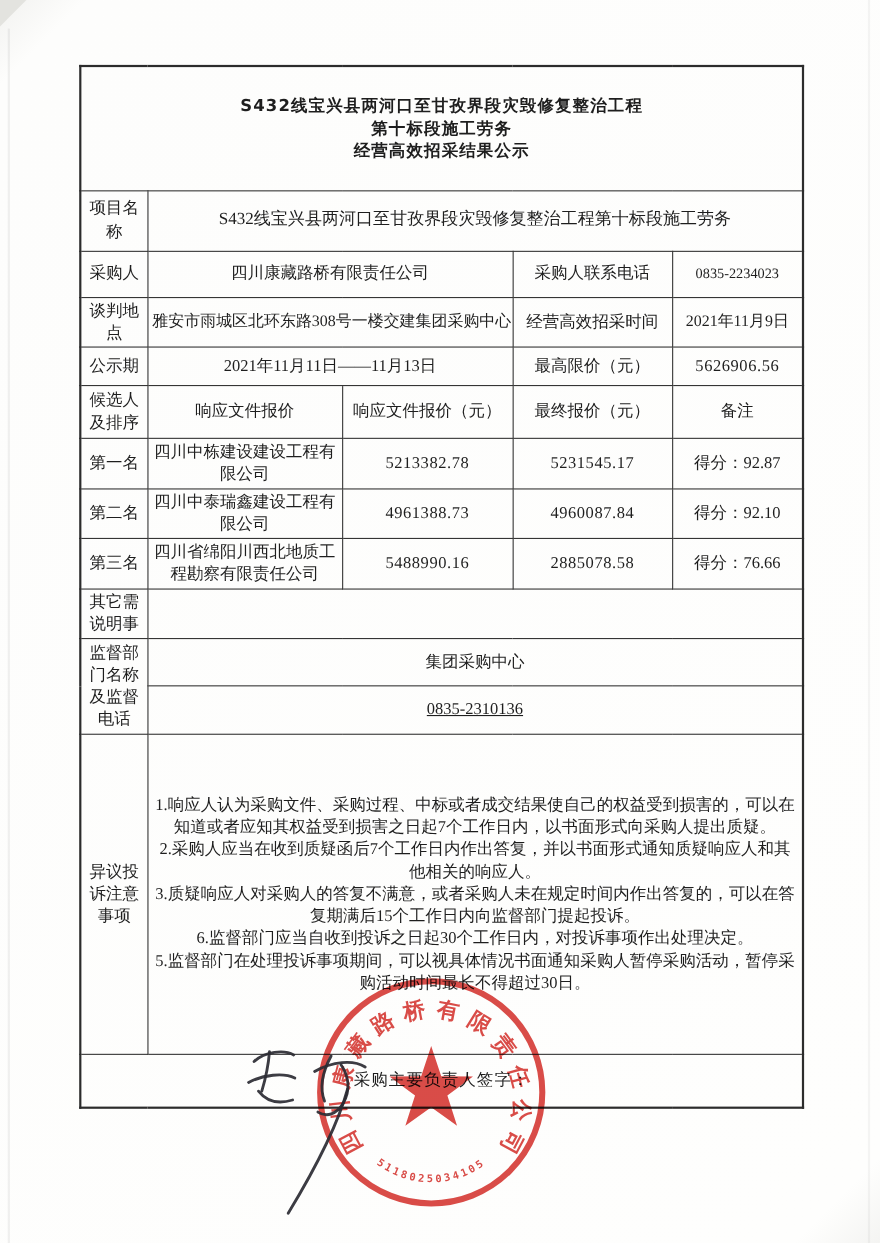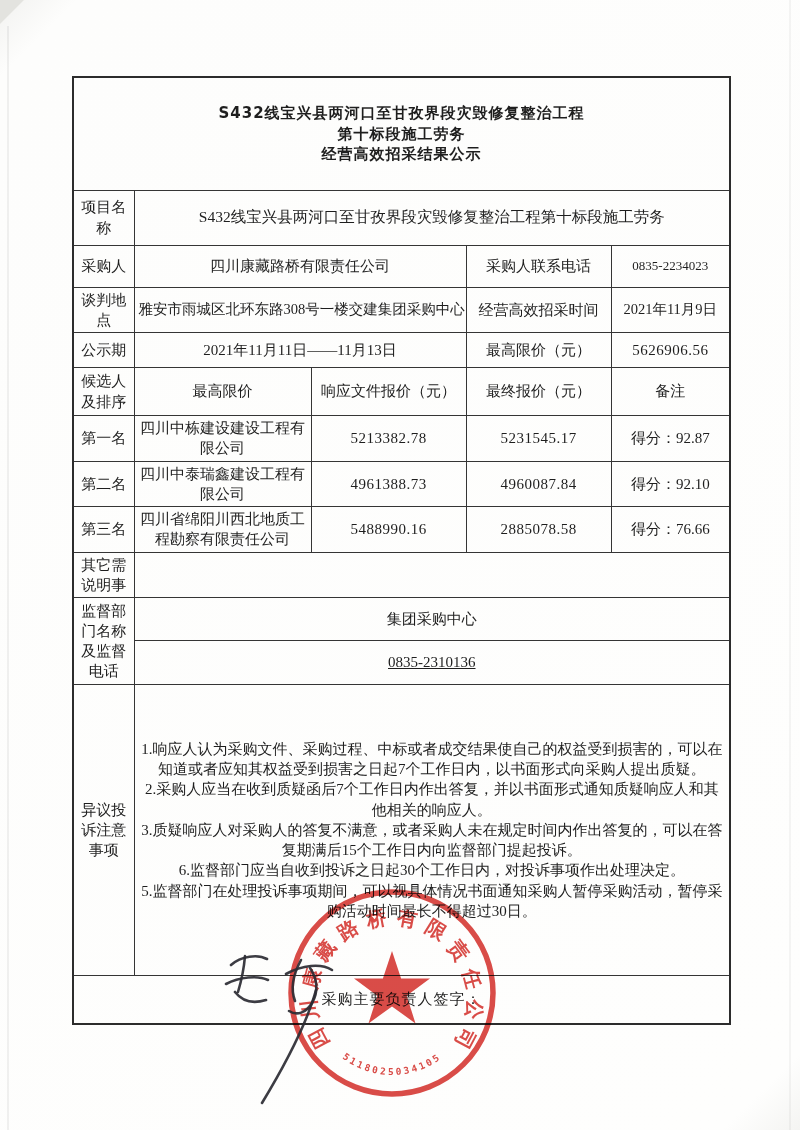--- a/index.html
+++ b/index.html
@@ -20,21 +20,21 @@
   .edge-left {
     position: absolute; left: 7px; top: 26px; bottom: 0;
     width: 2px; background: rgba(120,120,115,0.10);
   }
   .edge-right {
     position: absolute; right: 9px; top: 0; bottom: 0;
     width: 2px; background: rgba(120,120,115,0.07);
   }
 
   table.doc {
-    position: absolute; left: 72px; top: 76px;
+    position: absolute; left: 72px; top: 59px;
     width: 657px; table-layout: fixed;
     border-collapse: collapse;
   }
   table.doc td {
     border: 1.6px solid #353535;
     font-size: 15px;
     line-height: 1.35;
     vertical-align: middle;
     text-align: center;
     padding: 2px 4px;
@@ -144,21 +144,21 @@
 
   <tr class="r35">
     <td class="lbl">公示期</td>
     <td class="val-left" colspan="2">2021年11月11日——11月13日</td>
     <td class="head-cell">最高限价（元）</td>
     <td class="num">5626906.56</td>
   </tr>
 
   <tr class="r48">
     <td class="lbl" style="white-space:normal;">候选人及排序</td>
-    <td class="head-cell">最高限价</td>
+    <td class="head-cell">响应文件报价</td>
     <td class="head-cell">响应文件报价（元）</td>
     <td class="head-cell">最终报价（元）</td>
     <td class="head-cell">备注</td>
   </tr>
 
   <tr class="r45">
     <td class="lbl">第一名</td>
     <td class="name-cell">四川中栋建设建设工程有限公司</td>
     <td class="num">5213382.78</td>
     <td class="num">5231545.17</td>

